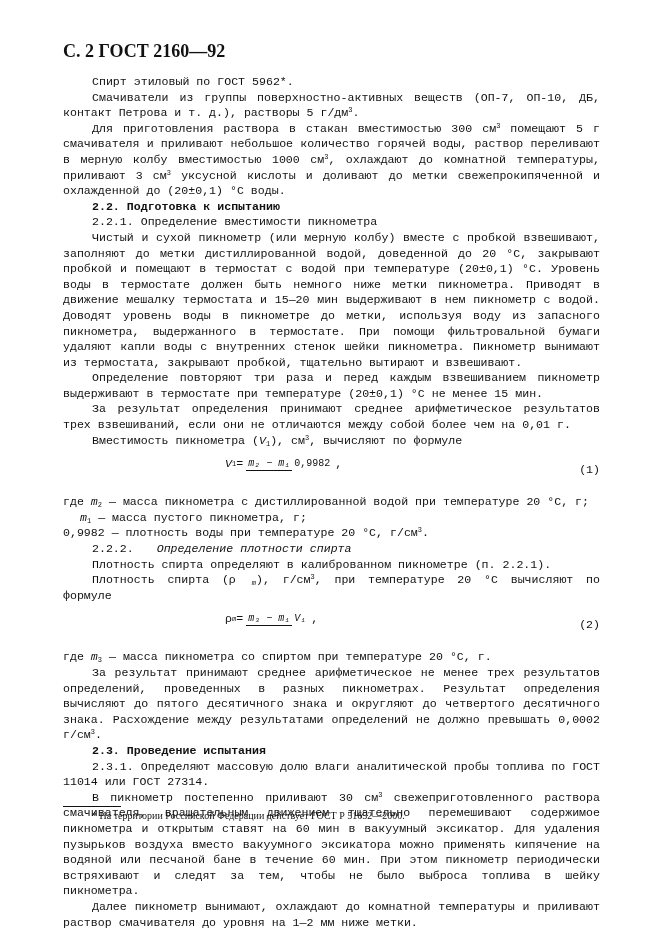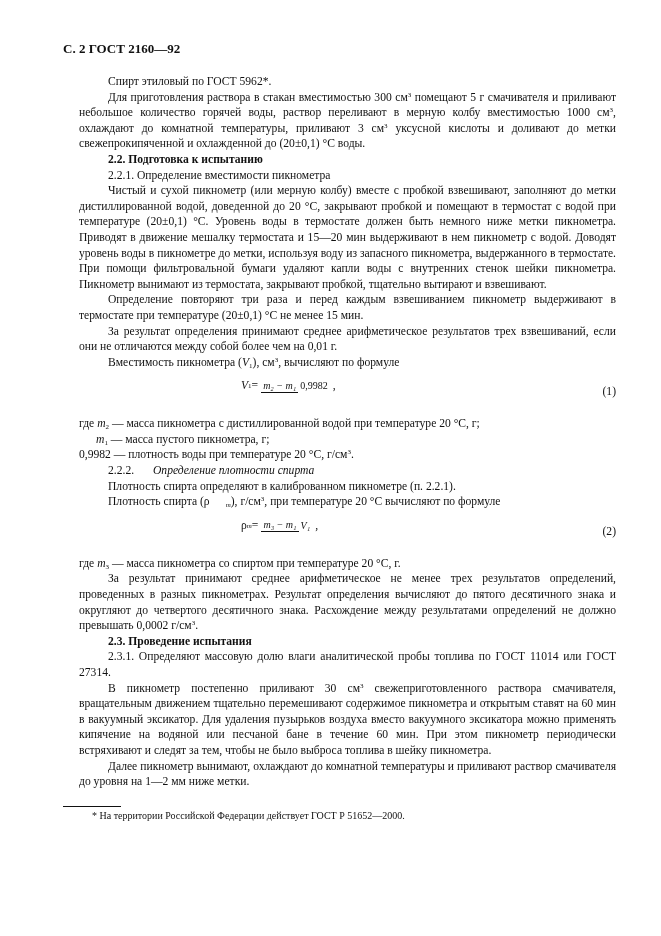--- a/index.html
+++ b/index.html
@@ -1,20 +1,20 @@
 <!DOCTYPE html>
 <html><head>
 <meta charset="utf-8">
 <style>
   html, body { margin: 0; padding: 0; background: #ffffff; }
   body { width: 661px; height: 936px; position: relative; overflow: hidden;
          font-family: "Liberation Serif", "DejaVu Serif", serif; color: #111; }
-  .page-header { position: absolute; left: 63px; top: 41px; font-weight: bold; font-size: 13px; }
-  .content { position: absolute; left: 79px; top: 74px; width: 537px;
-             font-size: 11.6px; line-height: 15.6px; }
+  .page-header { position: absolute; left: 63px; top: 41px; font-weight: bold; font-size: 18px; }
+  .content { position: absolute; left: 63px; top: 74px; width: 537px;
+             font-size: 11.6px; line-height: 15.6px; font-family: Liberation Mono, monospace; }
   p { margin: 0; text-align: justify; }
   .ind { text-indent: 29px; }
   .sec { padding-left: 29px; font-weight: bold; }
   .subsec { padding-left: 29px; }
   .it { font-style: italic; margin-left: 16px; }
   sup { font-size: 7px; line-height: 0; vertical-align: 4px; }
   sub { font-size: 7px; line-height: 0; vertical-align: -2px; }
   .formula { position: relative; height: 46px; }
   .formula .expr { position: absolute; left: 162px; top: 8px; display: flex; align-items: center; font-style: italic; }
   .frac { display: inline-flex; flex-direction: row; align-items: center; margin: 0 3px; font-size: 10px; line-height: 12px; }
@@ -24,20 +24,21 @@
   .footnote-rule { position: absolute; left: 63px; top: 806px; width: 58px; border-top: 1px solid #111; }
   .footnote { position: absolute; left: 92px; top: 810px; font-size: 10px; }
 </style>
 </head>
 <body>
 
 <div class="page-header">С. 2 ГОСТ 2160—92</div>
 
 <div class="content">
   <p class="ind">Спирт этиловый по ГОСТ 5962*.</p>
+  <p class="ind"><span>Смачиватели из группы поверхностно-активных веществ (ОП-7, ОП-10, ДБ, контакт Петрова и т. д.), растворы 5 г/дм</span><sup>3</sup><span>.</span></p>
   <p class="ind"><span>Для приготовления раствора в стакан вместимостью 300 см</span><sup>3</sup><span> помещают 5 г смачивателя и приливают небольшое количество горячей воды, раствор переливают в мерную колбу вместимостью 1000 см</span><sup>3</sup><span>, охлаждают до комнатной температуры, приливают 3 см</span><sup>3</sup><span> уксусной кислоты и доливают до метки свежепрокипяченной и охлажденной до (20±0,1) °С воды.</span></p>
   <p class="sec">2.2. Подготовка к испытанию</p>
   <p class="subsec">2.2.1. Определение вместимости пикнометра</p>
   <p class="ind">Чистый и сухой пикнометр (или мерную колбу) вместе с пробкой взвешивают, заполняют до метки дистиллированной водой, доведенной до 20 °С, закрывают пробкой и помещают в термостат с водой при температуре (20±0,1) °С. Уровень воды в термостате должен быть немного ниже метки пикнометра. Приводят в движение мешалку термостата и 15—20 мин выдерживают в нем пикнометр с водой. Доводят уровень воды в пикнометре до метки, используя воду из запасного пикнометра, выдержанного в термостате. При помощи фильтровальной бумаги удаляют капли воды с внутренних стенок шейки пикнометра. Пикнометр вынимают из термостата, закрывают пробкой, тщательно вытирают и взвешивают.</p>
   <p class="ind">Определение повторяют три раза и перед каждым взвешиванием пикнометр выдерживают в термостате при температуре (20±0,1) °С не менее 15 мин.</p>
   <p class="ind">За результат определения принимают среднее арифметическое результатов трех взвешиваний, если они не отличаются между собой более чем на 0,01 г.</p>
   <p class="ind"><span>Вместимость пикнометра (</span><i>V</i><sub>1</sub><span>), см</span><sup>3</sup><span>, вычисляют по формуле</span></p>
 
   <div class="formula">
     <div class="expr">

